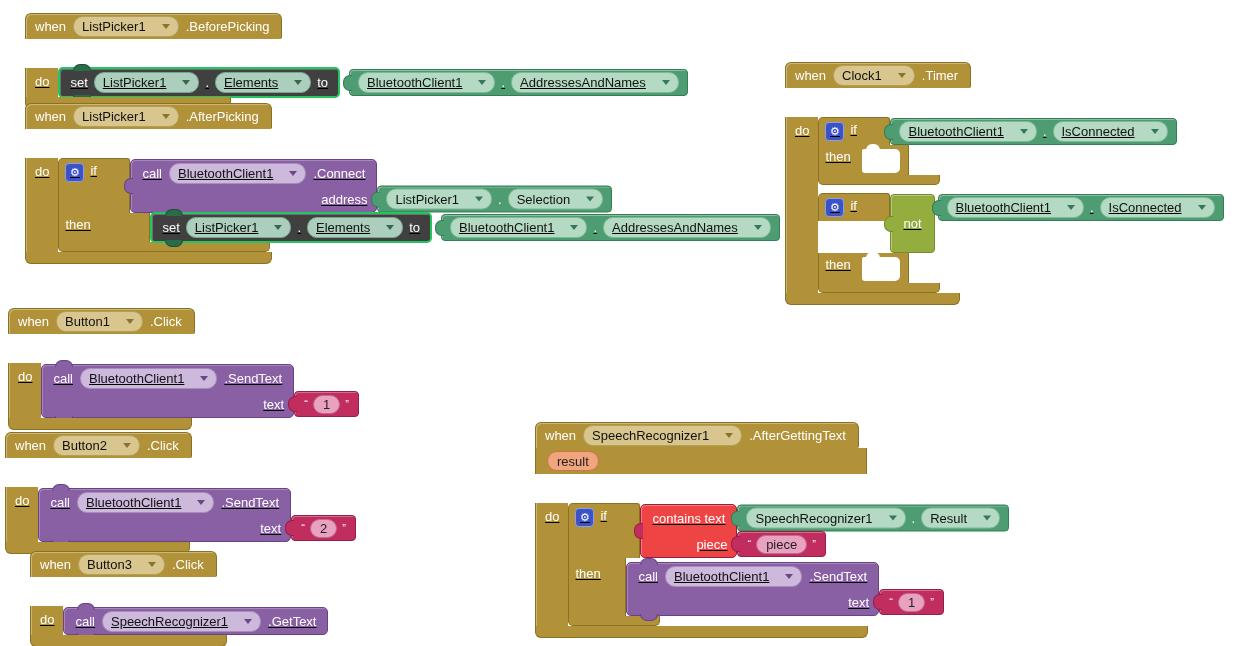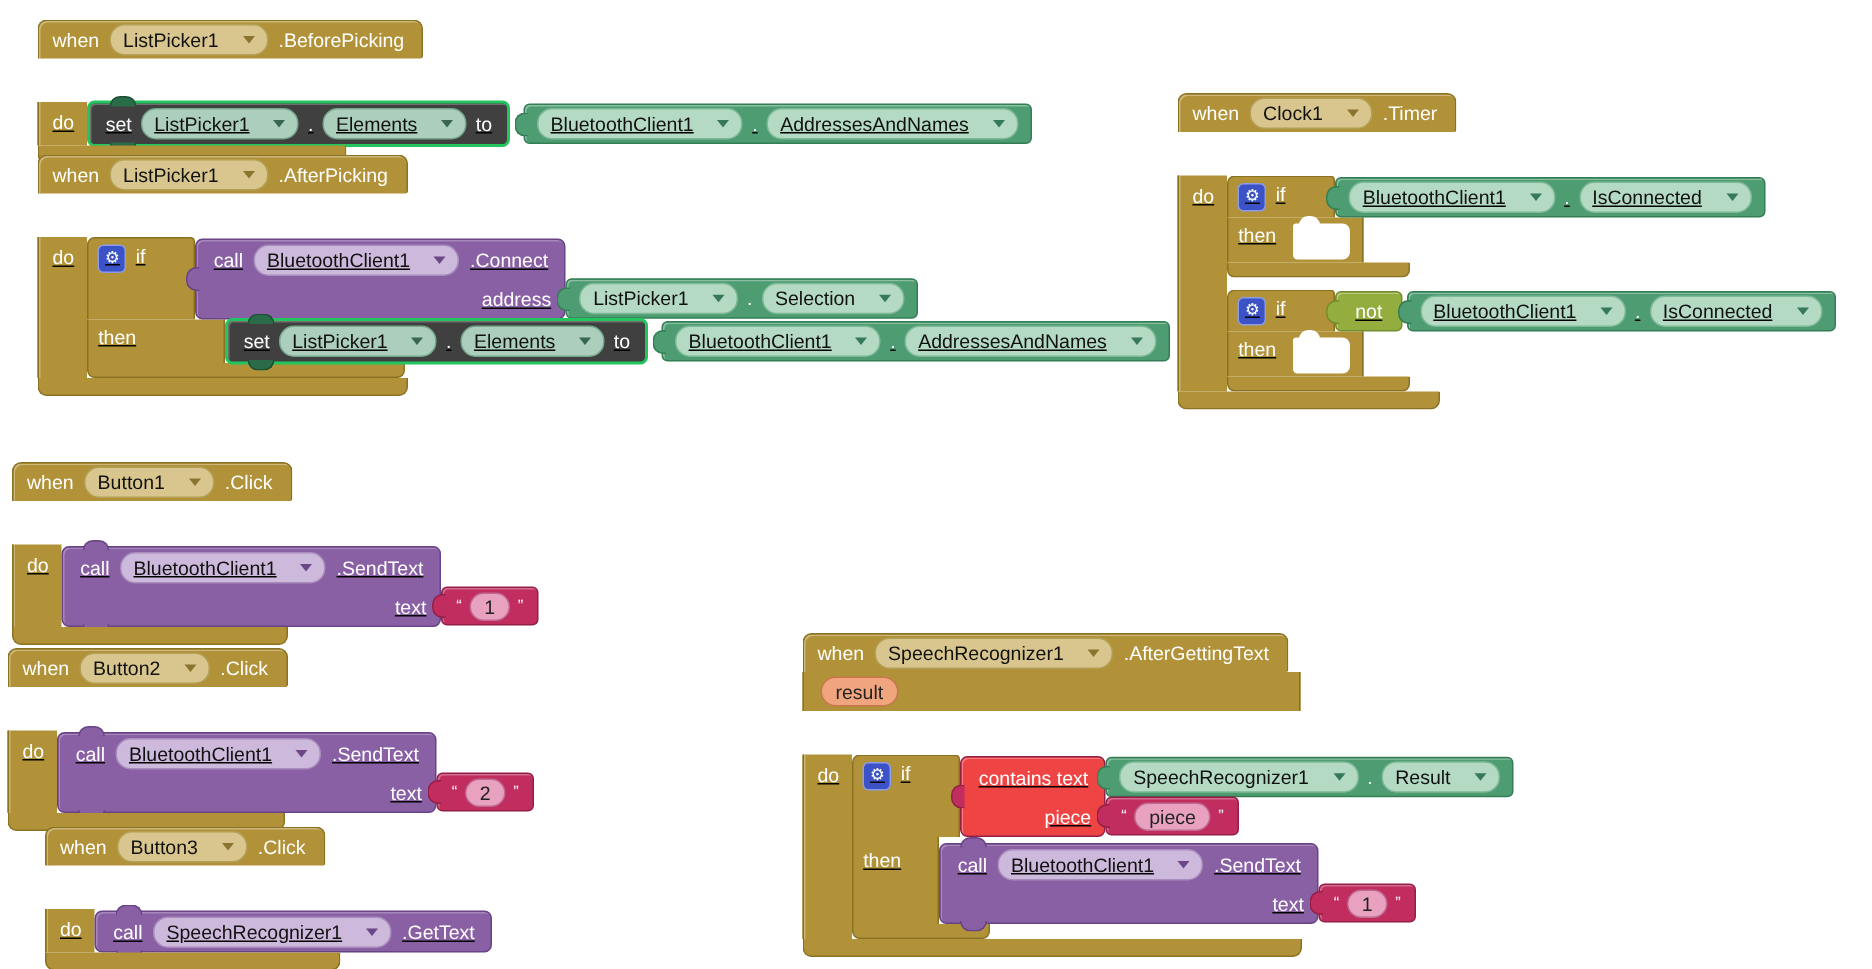--- a/index.html
+++ b/index.html
@@ -76,21 +76,21 @@
                   width:8px; height:14px; border-style:solid; border-width:1px 0 1px 1px;
                   border-radius:7px 0 0 7px; }
   .getter { display:inline-flex; align-items:center; gap:6px; height:25px; padding:0 8px;
             background:#4E9C72; border:1px solid #337E55; border-radius:4px; color:#fff;
             box-shadow:inset 1px 1px 0 rgba(255,255,255,.35); }
   .plug-teal::before    { background:#4E9C72; border-color:#337E55; }
   .plug-purple::before  { background:#8A60A4; border-color:#684386; }
   .plug-crimson::before { background:#C12D5E; border-color:#951F47; }
   .plug-olive::before   { background:#93AD3E; border-color:#738C2C; }
 
-  .notblk { display:inline-flex; align-items:center; height:25px; padding:0 12px; margin-right:3px;
+  .notblk { display:inline-flex; align-items:center; height:25px; padding:16px 12px; margin-right:3px;
             background:#93AD3E; border:1px solid #738C2C; border-radius:4px; color:#fff;
             box-shadow:inset 1px 1px 0 rgba(255,255,255,.35); }
 
   .strblk { display:inline-flex; align-items:center; gap:5px; height:24px; padding:0 9px;
             background:#C12D5E; border:1px solid #951F47; border-radius:4px; color:#fff;
             box-shadow:inset 1px 1px 0 rgba(255,255,255,.3); }
   .str-field { background:#E8A2C0; border:1px solid #C06A92; border-radius:10px; padding:0 9px;
                height:17px; color:#222; display:inline-flex; align-items:center; }
   .q { color:#fff; font-size:11px; }
 

